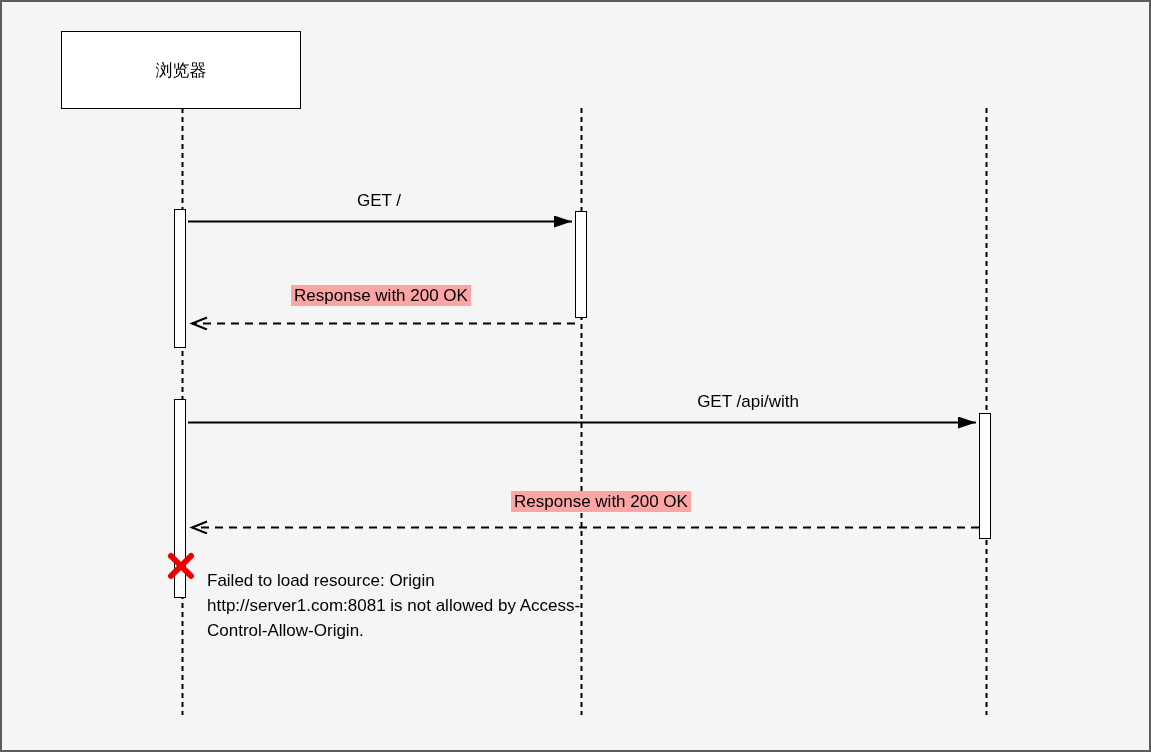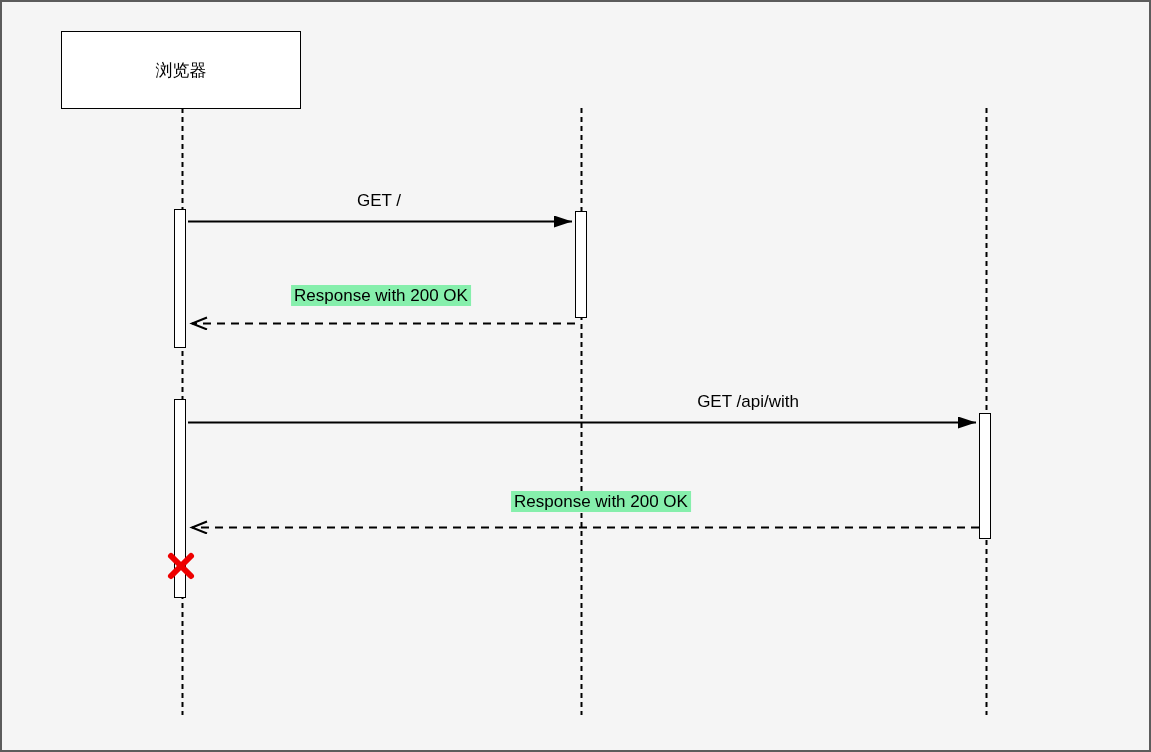--- a/index.html
+++ b/index.html
@@ -51,21 +51,21 @@
   .bar-s2 { left: 977px; top: 411px; height: 124px; }
   .msg-label {
     position: absolute;
     transform: translateX(-50%);
     white-space: nowrap;
     font-size: 17px;
     color: #000000;
     line-height: 21px;
   }
   .msg-label.bg {
-    background: #86efac;
+    background: #fca5a5;
     padding: 0 3px;
   }
   .error-x {
     position: absolute;
     left: 164px;
     top: 549px;
     width: 30px;
     height: 30px;
   }
   .error-note {
@@ -115,14 +115,15 @@
   <div class="msg-label" style="left:368px; top:188px;margin-left:9px;">GET /</div>
   <div class="msg-label bg" style="left:379px; top:283px;">Response with 200 OK</div>
   <div class="msg-label" style="left:746px; top:389px;">GET /api/with</div>
   <div class="msg-label bg" style="left:599px; top:489px;">Response with 200 OK</div>
 
   <svg class="error-x" viewBox="0 0 30 30">
     <line x1="5" y1="5" x2="25" y2="25" stroke="#ee0000" stroke-width="6" stroke-linecap="round"></line>
     <line x1="25" y1="5" x2="5" y2="25" stroke="#ee0000" stroke-width="6" stroke-linecap="round"></line>
   </svg>
 
+  <div class="error-note">Failed to load resource: Origin http://server1.com:8081 is not allowed by Access-Control-Allow-Origin.</div>
 
 </div>
 
 </body></html>

